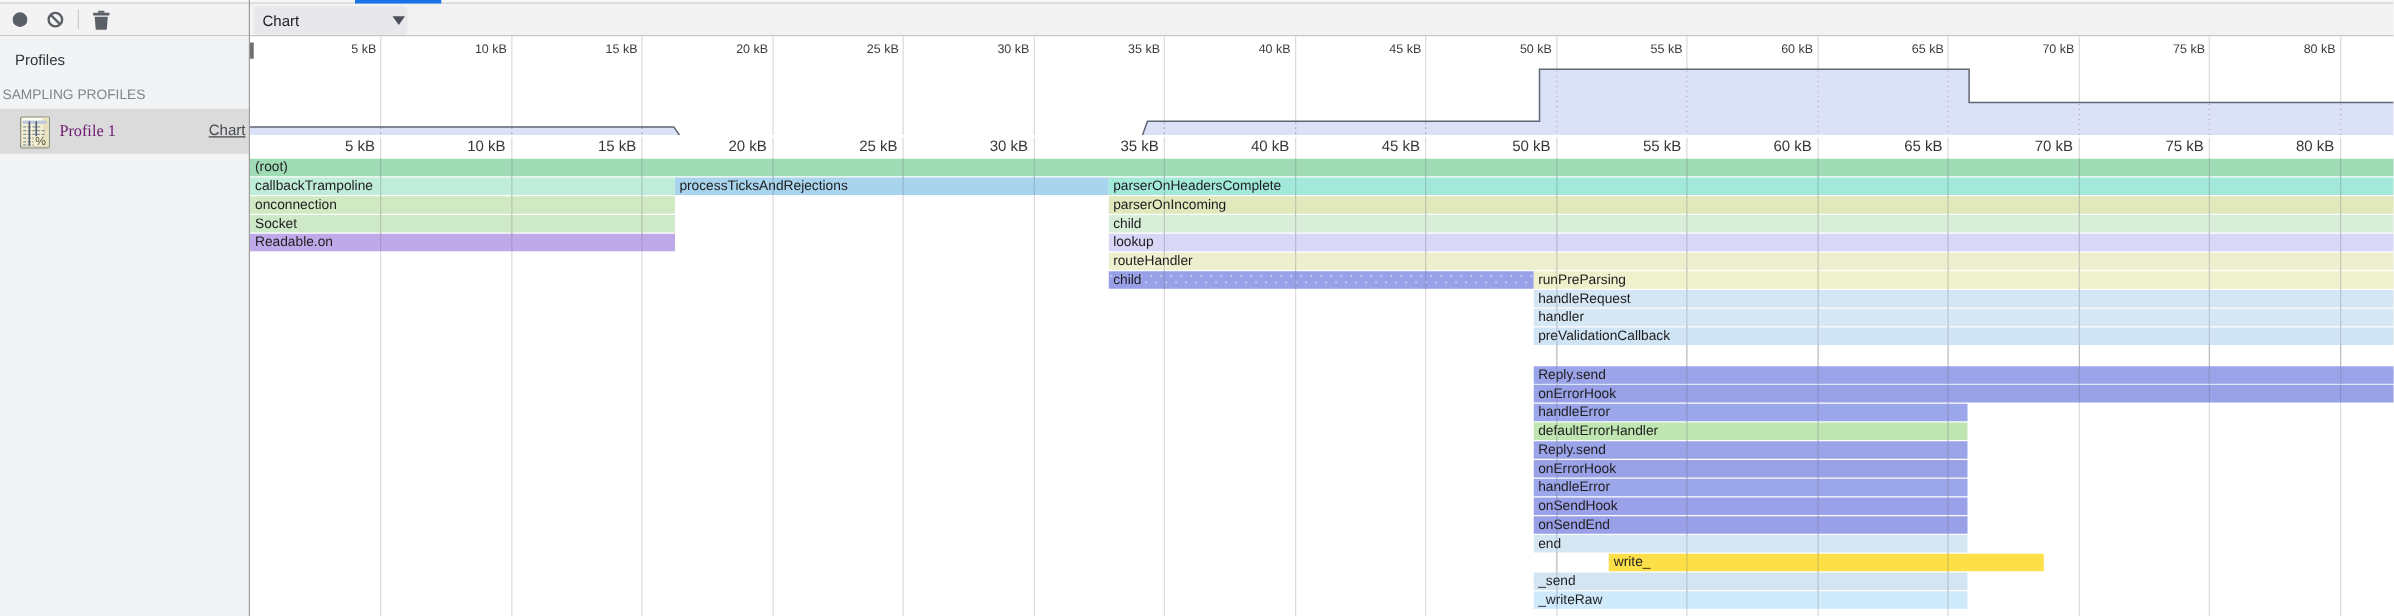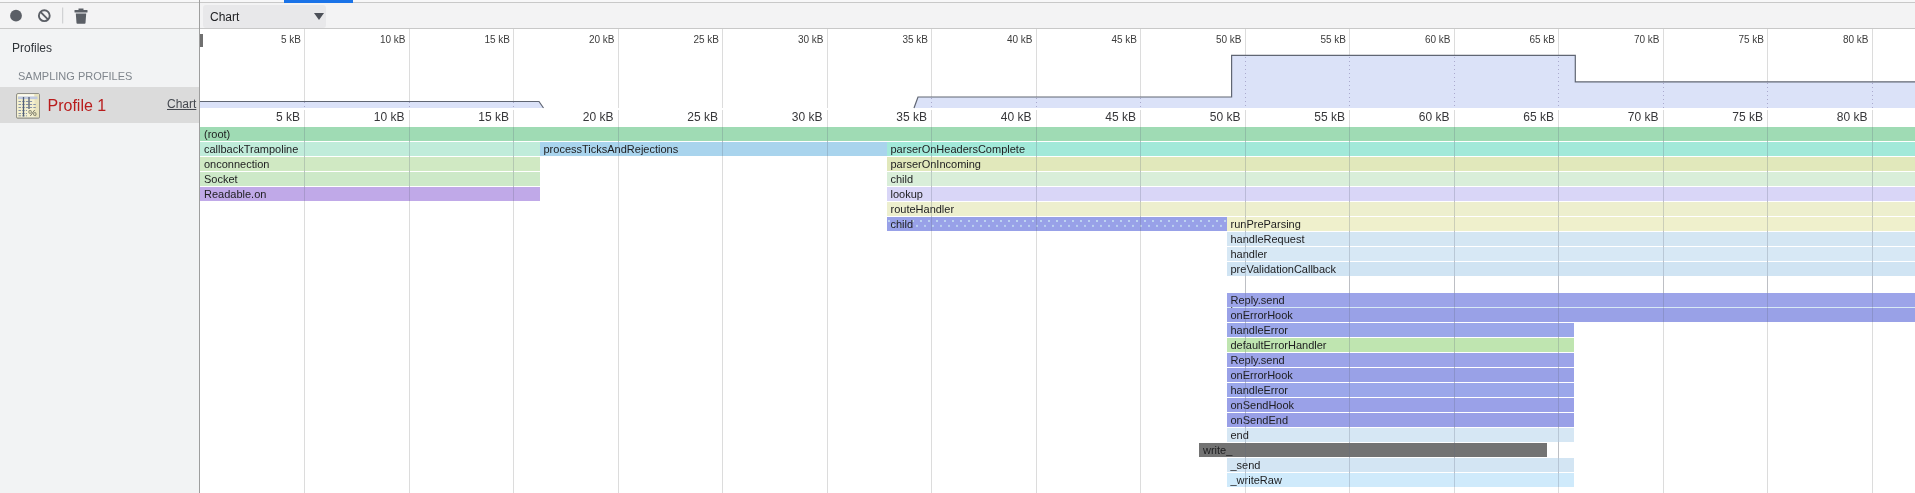--- a/index.html
+++ b/index.html
@@ -25,22 +25,22 @@
 <svg class="a" style="left:0;top:3px;" width="100" height="26" viewBox="0 0 100 26">
 <circle cx="16" cy="12.7" r="5.9" fill="#5b5f66"></circle>
 <circle cx="44.3" cy="12.7" r="5.4" fill="none" stroke="#5b5f66" stroke-width="1.9"></circle>
 <line x1="40.7" y1="9.1" x2="47.9" y2="16.3" stroke="#5b5f66" stroke-width="1.9"></line>
 <rect x="62.2" y="4.5" width="1" height="16" fill="#c9cacc"></rect>
 <path d="M78.5 5.5 h5 v1.6 h-5 z" fill="#5b5f66"></path>
 <rect x="74.5" y="7.1" width="13" height="2.3" rx="0.5" fill="#5b5f66"></rect>
 <path d="M75.8 10.4 h10.4 l-0.7 9.6 q-0.05 0.7 -0.8 0.7 h-7.4 q-0.75 0 -0.8 -0.7 z" fill="#5b5f66"></path>
 </svg>
 <div class="lbl" style="left:12px;top:40.5px;font-size:12px;color:#303439;">Profiles</div>
-<div class="lbl" style="left:18px;top:70px;font-size:11px;color:#7f858c;">SAMPLING PROFILES</div>
-<div class="lbl" style="left:47.5px;top:97px;font-size:16px;color:#b91c1c;">Profile 1</div>
+<div class="lbl" style="left:2px;top:70px;font-size:11px;color:#7f858c;">SAMPLING PROFILES</div>
+<div class="lbl" style="left:47.5px;top:97px;font-size:13px;color:#701a75;font-family:Liberation Serif, serif;">Profile 1</div>
 <div class="lbl" style="left:167px;top:97.3px;font-size:12px;color:#44484f;text-decoration:underline;">Chart</div>
 <svg class="a" style="left:16px;top:93px;" width="24" height="26" viewBox="0 0 24 26">
 <rect x="0.5" y="0.5" width="23" height="25" rx="1.5" fill="#f4f0cf" stroke="#90908a"></rect>
 <rect x="1" y="24.2" width="22" height="1.3" fill="#b5b5aa"></rect>
 <rect x="18.5" y="1" width="4.5" height="23" fill="#e8e3bd"></rect>
 <rect x="2" y="1.5" width="16" height="2" fill="#fcfbf2"></rect>
 <rect x="2" y="3.5" width="19.5" height="2.6" fill="#bfc9df"></rect>
 <g stroke="#8793a8" stroke-width="1">
 <line x1="2.5" y1="8.5" x2="17" y2="8.5" stroke-dasharray="2.5,1.2"></line>
 <line x1="2.5" y1="11.5" x2="21" y2="11.5" stroke-dasharray="2.5,1.2"></line>
@@ -178,21 +178,21 @@
 <div class="bar" style="left:1226.5px;top:292.5px;width:688.5px;background-color:#9ca4e9;">Reply.send</div>
 <div class="bar" style="left:1226.5px;top:307.6px;width:688.5px;background-color:#99a1e7;">onErrorHook</div>
 <div class="bar" style="left:1226.5px;top:322.6px;width:347.5px;background-color:#9ba7ea;">handleError</div>
 <div class="bar" style="left:1226.5px;top:337.7px;width:347.5px;background-color:#bfe5b0;">defaultErrorHandler</div>
 <div class="bar" style="left:1226.5px;top:352.8px;width:347.5px;background-color:#9ca4e9;">Reply.send</div>
 <div class="bar" style="left:1226.5px;top:367.9px;width:347.5px;background-color:#99a1e7;">onErrorHook</div>
 <div class="bar" style="left:1226.5px;top:383.0px;width:347.5px;background-color:#9ba7ea;">handleError</div>
 <div class="bar" style="left:1226.5px;top:398.0px;width:347.5px;background-color:#9aa1e8;">onSendHook</div>
 <div class="bar" style="left:1226.5px;top:413.1px;width:347.5px;background-color:#99a0e7;">onSendEnd</div>
 <div class="bar" style="left:1226.5px;top:428.2px;width:347.5px;background-color:#d6e7f4;">end</div>
-<div class="bar" style="left:1199px;top:443.3px;width:347.5px;background-color:#737373;">write_</div>
+<div class="bar" style="left:1287px;top:443.3px;width:347.5px;background-color:#fde047;">write_</div>
 <div class="bar" style="left:1226.5px;top:458.4px;width:347.5px;background-color:#d3e5f3;">_send</div>
 <div class="bar" style="left:1226.5px;top:473.4px;width:347.5px;background-color:#cfeafb;">_writeRaw</div>
 <div class="a" style="left:304.0px;top:126.6px;width:1px;height:74.4px;background:rgba(95,105,125,0.25);"></div>
 <div class="a" style="left:408.5px;top:126.6px;width:1px;height:74.4px;background:rgba(95,105,125,0.25);"></div>
 <div class="a" style="left:513.0px;top:126.6px;width:1px;height:74.4px;background:rgba(95,105,125,0.25);"></div>
 <div class="a" style="left:617.5px;top:126.6px;width:1px;height:29.2px;background:rgba(95,105,125,0.25);"></div>
 <div class="a" style="left:722.0px;top:126.6px;width:1px;height:29.2px;background:rgba(95,105,125,0.25);"></div>
 <div class="a" style="left:826.5px;top:126.6px;width:1px;height:29.2px;background:rgba(95,105,125,0.25);"></div>
 <div class="a" style="left:931.0px;top:126.6px;width:1px;height:104.6px;background:rgba(95,105,125,0.25);"></div>
 <div class="a" style="left:1035.5px;top:126.6px;width:1px;height:104.6px;background:rgba(95,105,125,0.25);"></div>

